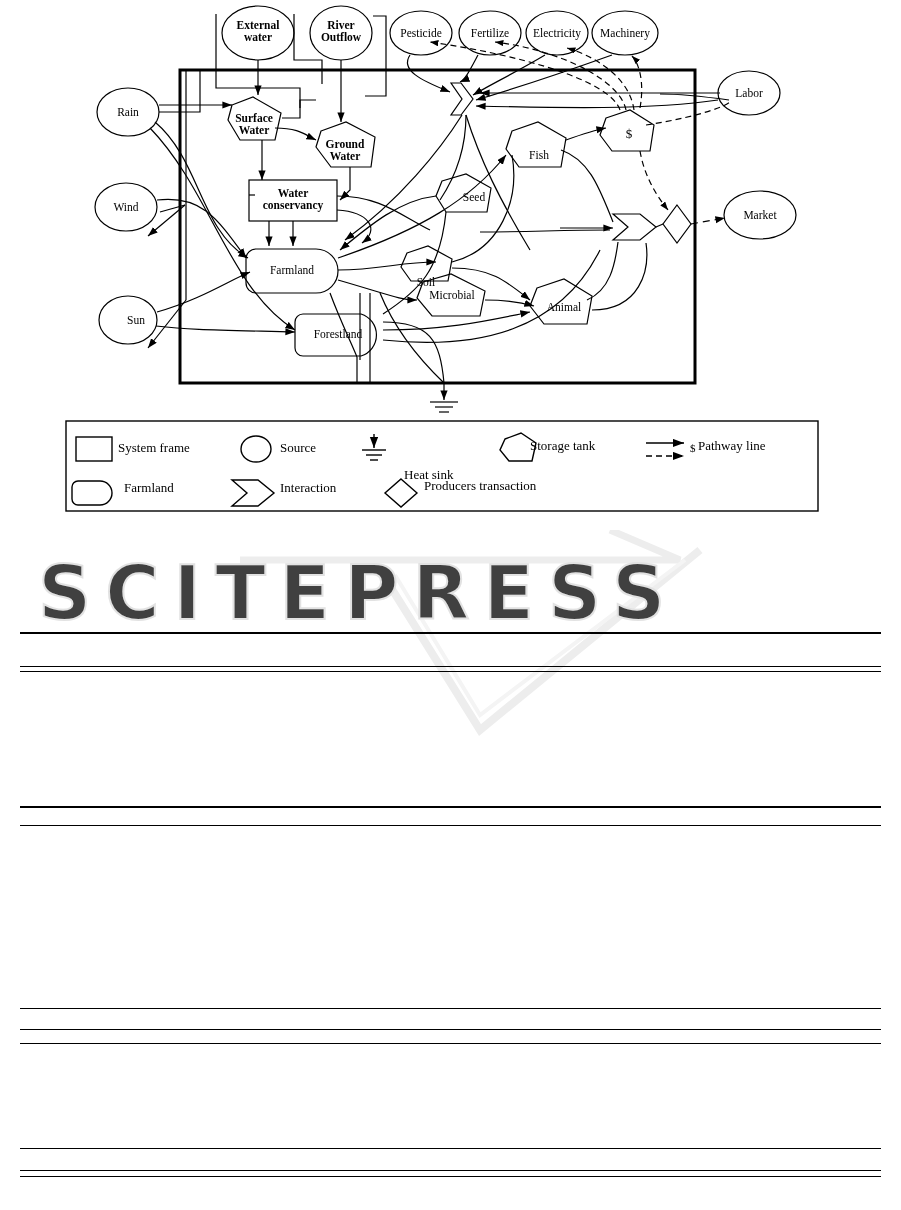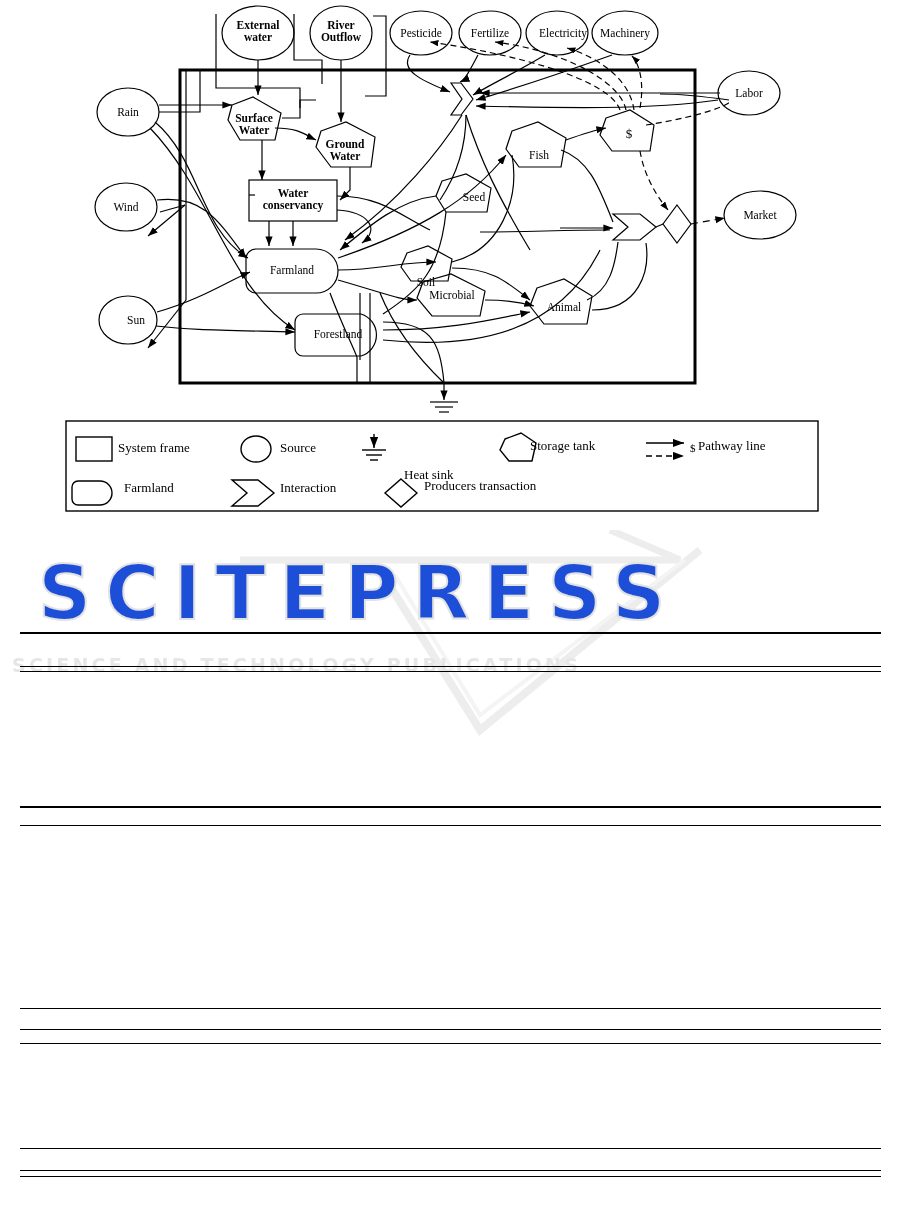--- a/index.html
+++ b/index.html
@@ -31,21 +31,21 @@
     pointer-events: none;
   }
   .wm-big {
     position: absolute;
     left: 38px;
     top: 20px;
     font-family: "DejaVu Sans", sans-serif;
     font-weight: bold;
     font-size: 74px;
     letter-spacing: 14px;
-    color: #1d4ed8;
+    color: #404040;
     -webkit-text-stroke: 2px #e2e2e2;
     text-shadow: 0 0 0 #e9e9e9;
   }
   .wm-small {
     position: absolute;
     left: 12px;
     top: 124px;
     font-family: "DejaVu Sans", sans-serif;
     font-size: 19px;
     letter-spacing: 3.2px;
@@ -248,21 +248,21 @@
         <path d="M78,481 h22 a12,12 0 0 1 0,24 h-22 a6,6 0 0 1 -6,-6 v-12 a6,6 0 0 1 6,-6 z"></path>
         <path d="M232,480 L258,480 L274,493 L258,506 L232,506 L247,493 Z"></path>
         <path d="M401,479 L417,493 L401,507 L385,493 Z"></path>
       </g>
     </svg>
 
     <div class="node-label w" style="left:226px; top:19px; width:64px;">External water</div>
     <div class="node-label w" style="left:313px; top:19px; width:56px;">River Outflow</div>
     <div class="node-label" style="left:391px; top:27px; width:60px;">Pesticide</div>
     <div class="node-label" style="left:460px; top:27px; width:60px;">Fertilize</div>
-    <div class="node-label" style="left:527px; top:27px; width:60px;text-align:right;">Electricity</div>
+    <div class="node-label" style="left:527px; top:27px; width:60px;">Electricity</div>
     <div class="node-label" style="left:593px; top:27px; width:64px;">Machinery</div>
     <div class="node-label" style="left:98px; top:106px; width:60px;">Rain</div>
     <div class="node-label" style="left:96px; top:201px; width:60px;">Wind</div>
     <div class="node-label" style="left:98px; top:314px; width:76px;">Sun</div>
     <div class="node-label" style="left:719px; top:87px; width:60px;">Labor</div>
     <div class="node-label" style="left:730px; top:209px; width:60px;">Market</div>
 
     <div class="node-label w" style="left:228px; top:112px; width:52px;">Surface Water</div>
     <div class="node-label w" style="left:320px; top:138px; width:50px;">Ground Water</div>
     <div class="node-label w" style="left:250px; top:187px; width:86px;">Water conservancy</div>
@@ -287,21 +287,20 @@
     <div class="node-label" style="left:424px; top:480px; width:180px; text-align:left; font-size:13px;">Producers  transaction</div>
   </div>
 
   <div class="watermark">
     <svg class="wm-check" viewBox="0 0 540 210" xmlns="http://www.w3.org/2000/svg">
       <path d="M60,30 L270,30 L500,30 L430,0" fill="none" stroke="#ededed" stroke-width="7"></path>
       <path d="M200,40 L300,200 L520,20" fill="none" stroke="#ededed" stroke-width="8"></path>
       <path d="M215,45 L300,185 L505,30" fill="none" stroke="#f4f4f4" stroke-width="4"></path>
     </svg>
     <div class="wm-big">SCITEPRESS</div>
-    <div class="wm-small">SCIENCE AND TECHNOLOGY PUBLICATIONS</div>
   </div>
 
   <div class="rule" style="left:20px; top:632px; width:861px; height:2px;"></div>
   <div class="rule" style="left:20px; top:666px; width:861px; height:1px;"></div>
   <div class="rule" style="left:20px; top:671px; width:861px; height:1px;"></div>
   <div class="rule" style="left:20px; top:806px; width:861px; height:2px;"></div>
   <div class="rule" style="left:20px; top:825px; width:861px; height:1px;"></div>
   <div class="rule" style="left:20px; top:1008px; width:861px; height:1px;"></div>
   <div class="rule" style="left:20px; top:1029px; width:861px; height:1px;"></div>
   <div class="rule" style="left:20px; top:1043px; width:861px; height:1px;"></div>

